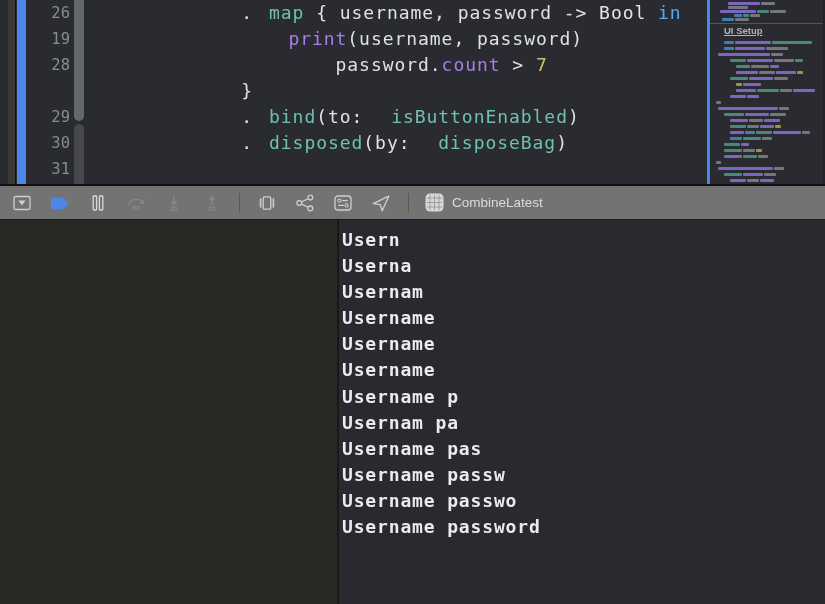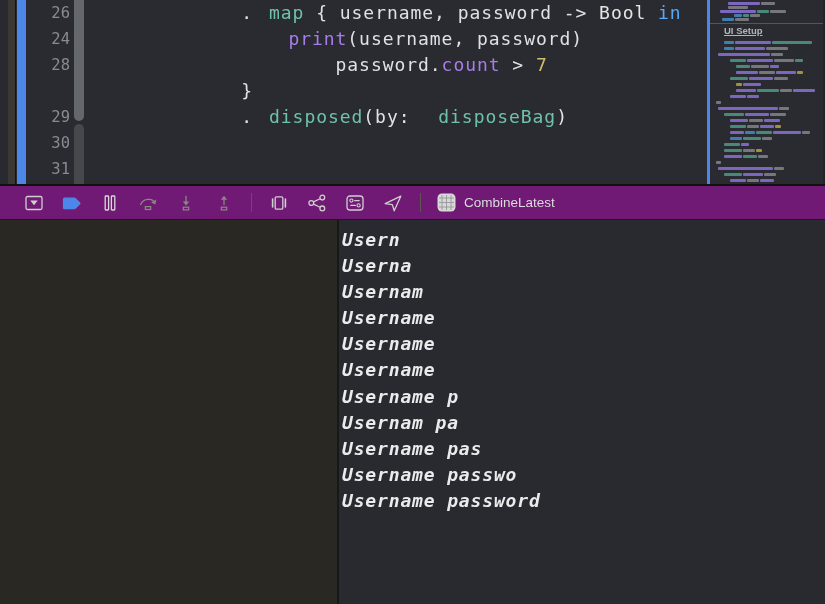--- a/index.html
+++ b/index.html
@@ -32,63 +32,64 @@
   .minimap { position:absolute; left:702px; top:0; width:113px; height:184px; background:#292B30; overflow:hidden; }
   .mm-sep { position:absolute; left:0; top:23px; width:113px; height:1px; background:#54555A; }
   .mm-label { position:absolute; left:14px; top:25px; font-size:9.5px; font-weight:600; color:#B2B5B9;text-decoration:underline; }
   .mm-row { position:absolute; height:3px; display:flex; gap:1px; }
   .mm-seg { height:3px; border-radius:1px; flex:none; }
   .mm-purple { background:#7C66BE; } .mm-teal { background:#49897B; }
   .mm-gray { background:#75777C; } .mm-blue { background:#3E7FB0; } .mm-yellow { background:#A3913F; }
   .right-strip { position:absolute; left:815px; top:0; width:10px; height:184px; background:#232428; }
 
   
-  .debugbar { position:absolute; left:0; top:184px; width:825px; height:36px; background:#701a75;
+  .debugbar { position:absolute; left:0; top:184px; width:825px; height:36px; background:#737373;
               border-top:2px solid #101010; border-bottom:1px solid #1A1A1A;
-              display:flex; align-items:center; padding-left:23px; }
+              display:flex; align-items:center; padding-left:11px; }
   .dbtn { width:22px; height:22px; margin-right:16px; flex:none; display:flex; align-items:center; justify-content:center; }
   .dsep { width:1px; height:19px; background:#5B5751; margin-right:16px; flex:none; }
   .appicon { width:19px; height:19px; margin-right:8px; flex:none; }
   .process-label { color:#DADBDC; font-size:13.5px; }
 
   
-  .bottom { position:absolute; left:0; top:220px; width:825px; height:384px;font-style:italic; }
+  .bottom { position:absolute; left:0; top:220px; width:825px; height:384px; }
   .vars-pane { position:absolute; left:0; top:0; width:337px; height:384px; background:#2A2823; }
   .pane-divider { position:absolute; left:337px; top:0; width:2px; height:384px; background:#17181A; }
   .console { position:absolute; left:339px; top:0; width:486px; height:384px; background:#282A2F;
              padding:7px 0 0 3px; overflow:hidden; }
   .console-line { height:26.1px; line-height:26.1px; white-space:pre; color:#EAEBEC;
                   font-family:"DejaVu Sans Mono", monospace; font-weight:bold; font-size:18px; letter-spacing:0.85px; }
 </style>
 </head>
 <body>
 
 <div class="stage">
 
   <div class="editor">
     <div class="edge-strip"></div>
     <div class="change-bar"></div>
     <div class="gutter-numbers">
         <div class="num">26</div>
-        <div class="num">24</div>
+        <div class="num">19</div>
         <div class="num">28</div>
         <div class="num"></div>
         <div class="num">29</div>
         <div class="num">30</div>
         <div class="num">31</div>
       </div>
     <div class="fold-ribbon">
       <div class="capsule-a"></div>
       <div class="capsule-b"></div>
     </div>
     <div class="code-pane">
         <div class="code-line"><span class="tok tok-plain">             .</span><span class="tok tok-teal">map</span><span class="tok tok-plain"> { username, password -&gt; </span><span class="tok tok-lav">Bool</span><span class="tok tok-plain"> </span><span class="tok tok-blue">in</span></div>
         <div class="code-line"><span class="tok tok-plain">                 </span><span class="tok tok-purple">print</span><span class="tok tok-plain">(username, password)</span></div>
         <div class="code-line"><span class="tok tok-plain">                     password.</span><span class="tok tok-purple">count</span><span class="tok tok-plain"> &gt; </span><span class="tok tok-yellow">7</span></div>
         <div class="code-line"><span class="tok tok-plain">             }</span></div>
+        <div class="code-line"><span class="tok tok-plain">             .</span><span class="tok tok-teal">bind</span><span class="tok tok-plain">(to: </span><span class="tok tok-teal">isButtonEnabled</span><span class="tok tok-plain">)</span></div>
         <div class="code-line"><span class="tok tok-plain">             .</span><span class="tok tok-teal">disposed</span><span class="tok tok-plain">(by: </span><span class="tok tok-teal">disposeBag</span><span class="tok tok-plain">)</span></div>
       </div>
 
     <div class="minimap-line"></div>
     <div class="minimap">
       <div class="mm-sep"></div>
       <div class="mm-label">UI Setup</div>
     <div class="mm-row" style="top: 2px; left: 18px;">
           <div class="mm-seg mm-purple" style="width: 32px;"></div>
           <div class="mm-seg mm-gray" style="width: 14px;"></div>
@@ -314,18 +315,19 @@
     <div class="console">
         <div class="console-line">Usern</div>
         <div class="console-line">Userna</div>
         <div class="console-line">Usernam</div>
         <div class="console-line">Username</div>
         <div class="console-line">Username</div>
         <div class="console-line">Username</div>
         <div class="console-line">Username p</div>
         <div class="console-line">Usernam pa</div>
         <div class="console-line">Username pas</div>
+        <div class="console-line">Username passw</div>
         <div class="console-line">Username passwo</div>
         <div class="console-line">Username password</div>
       </div>
   </div>
 
 </div>
 
 </body></html>

